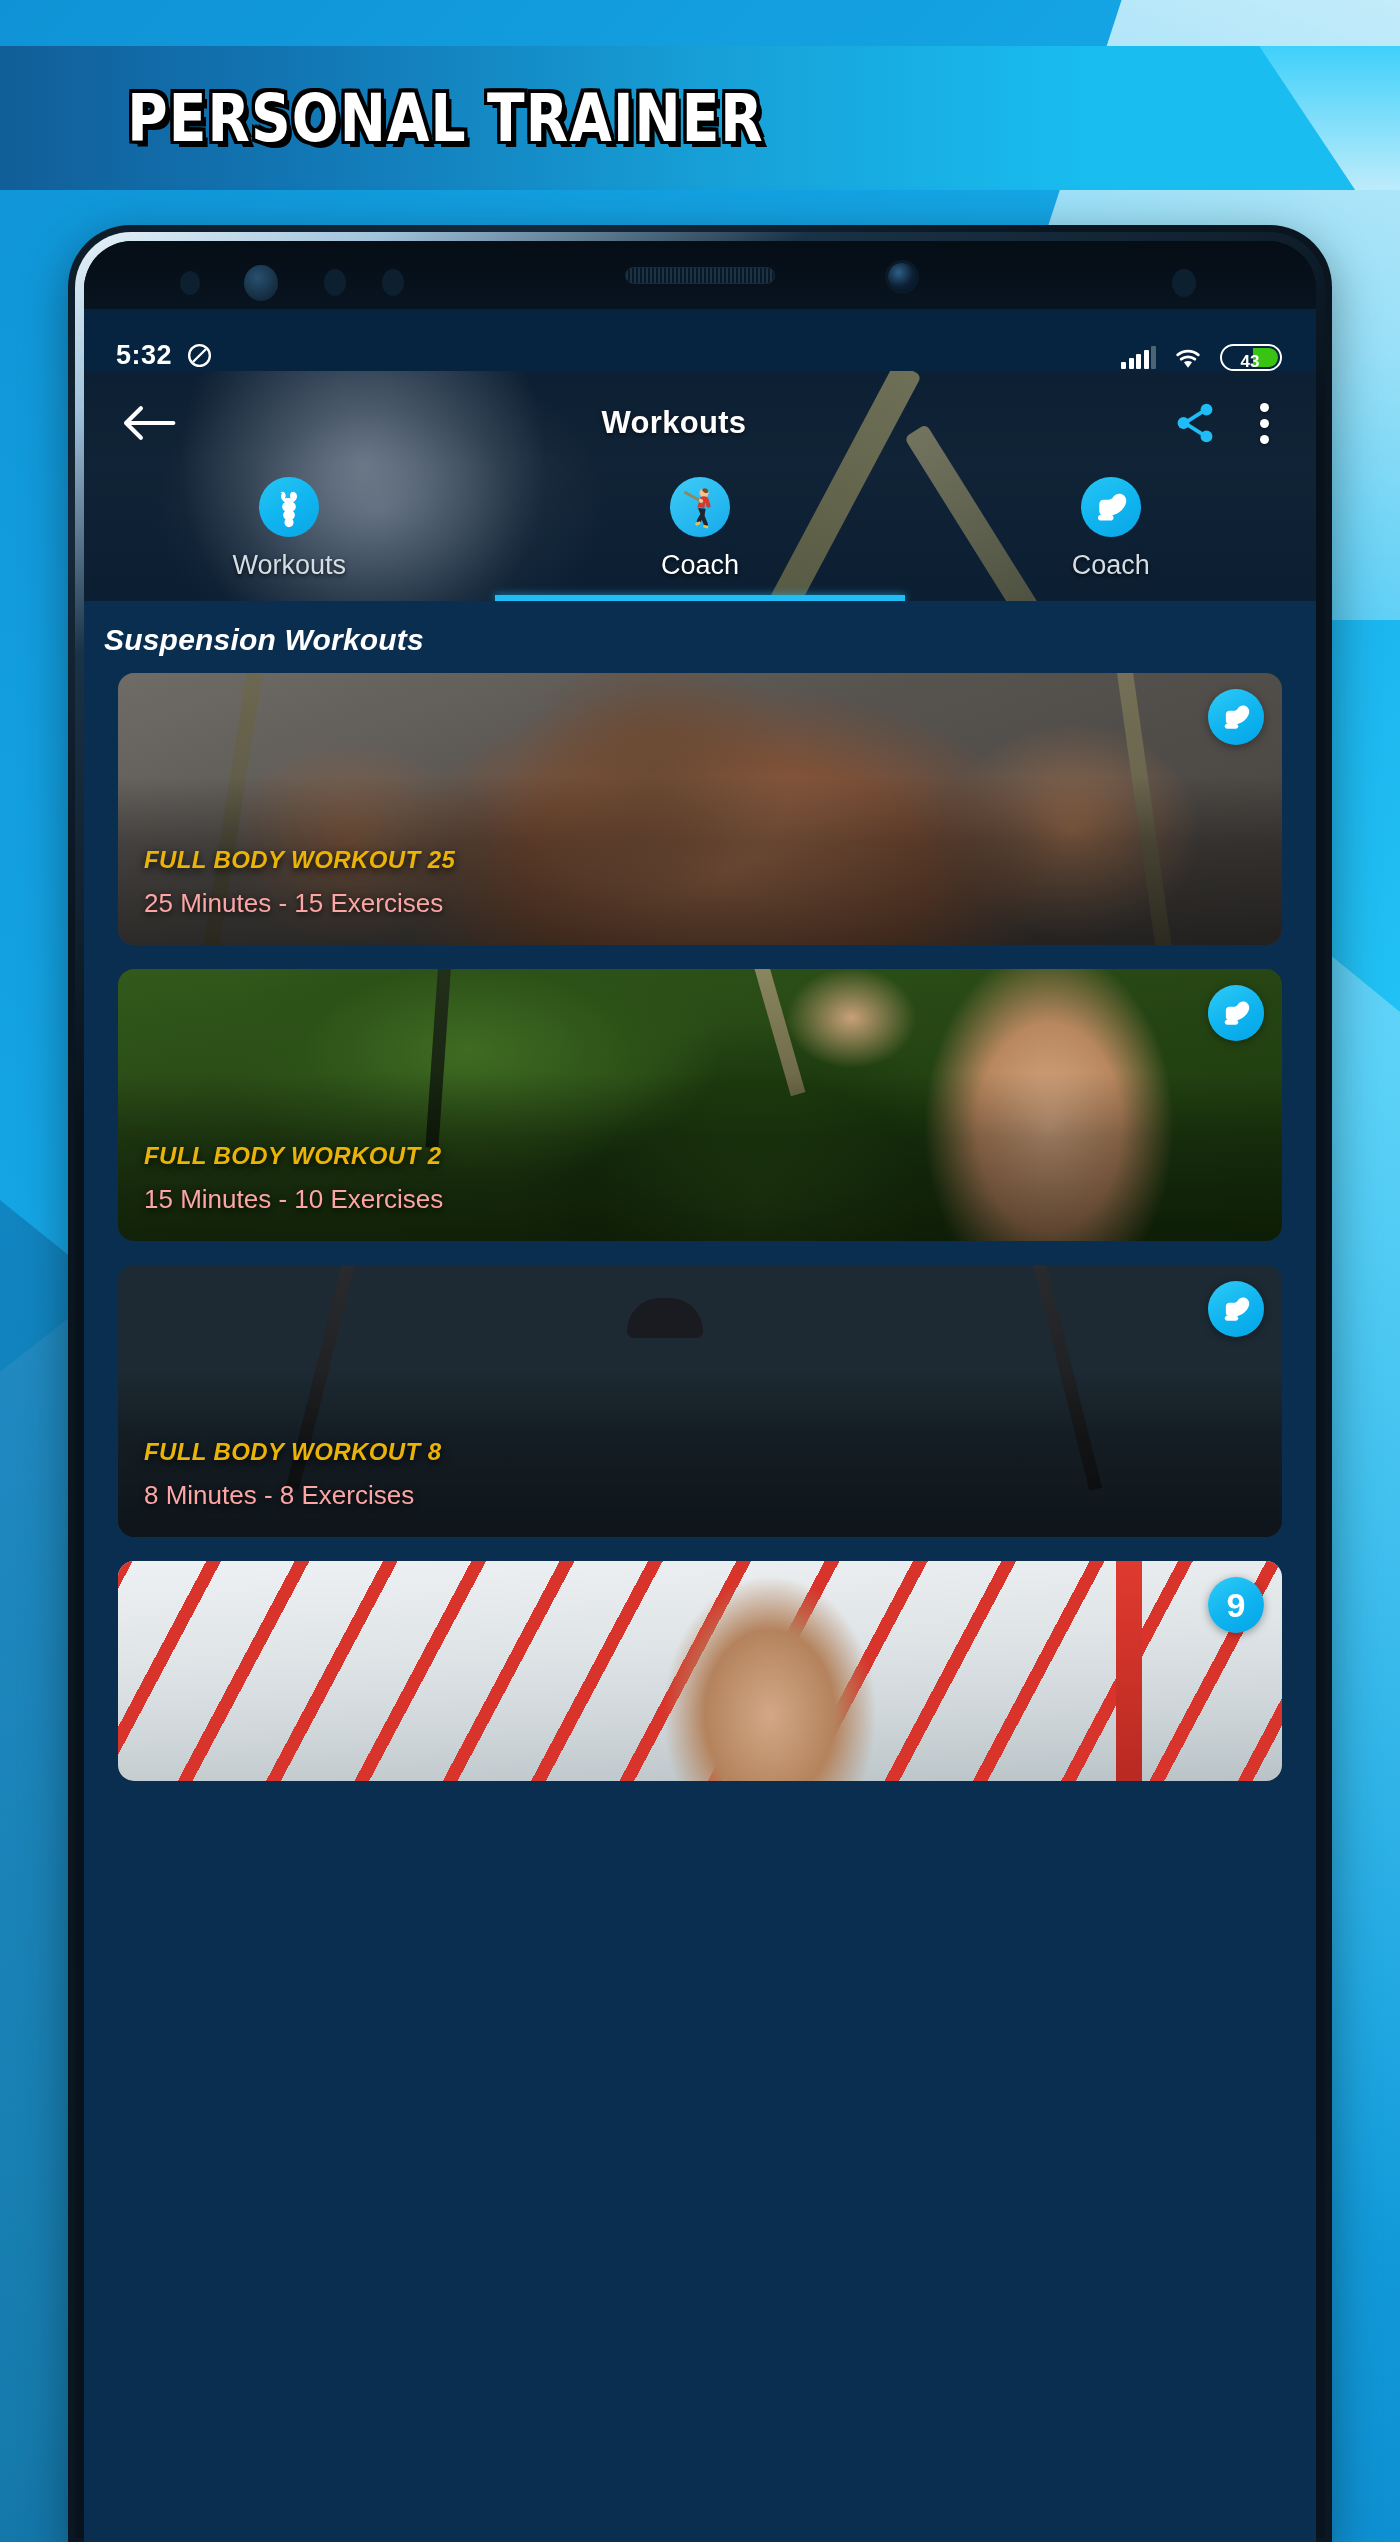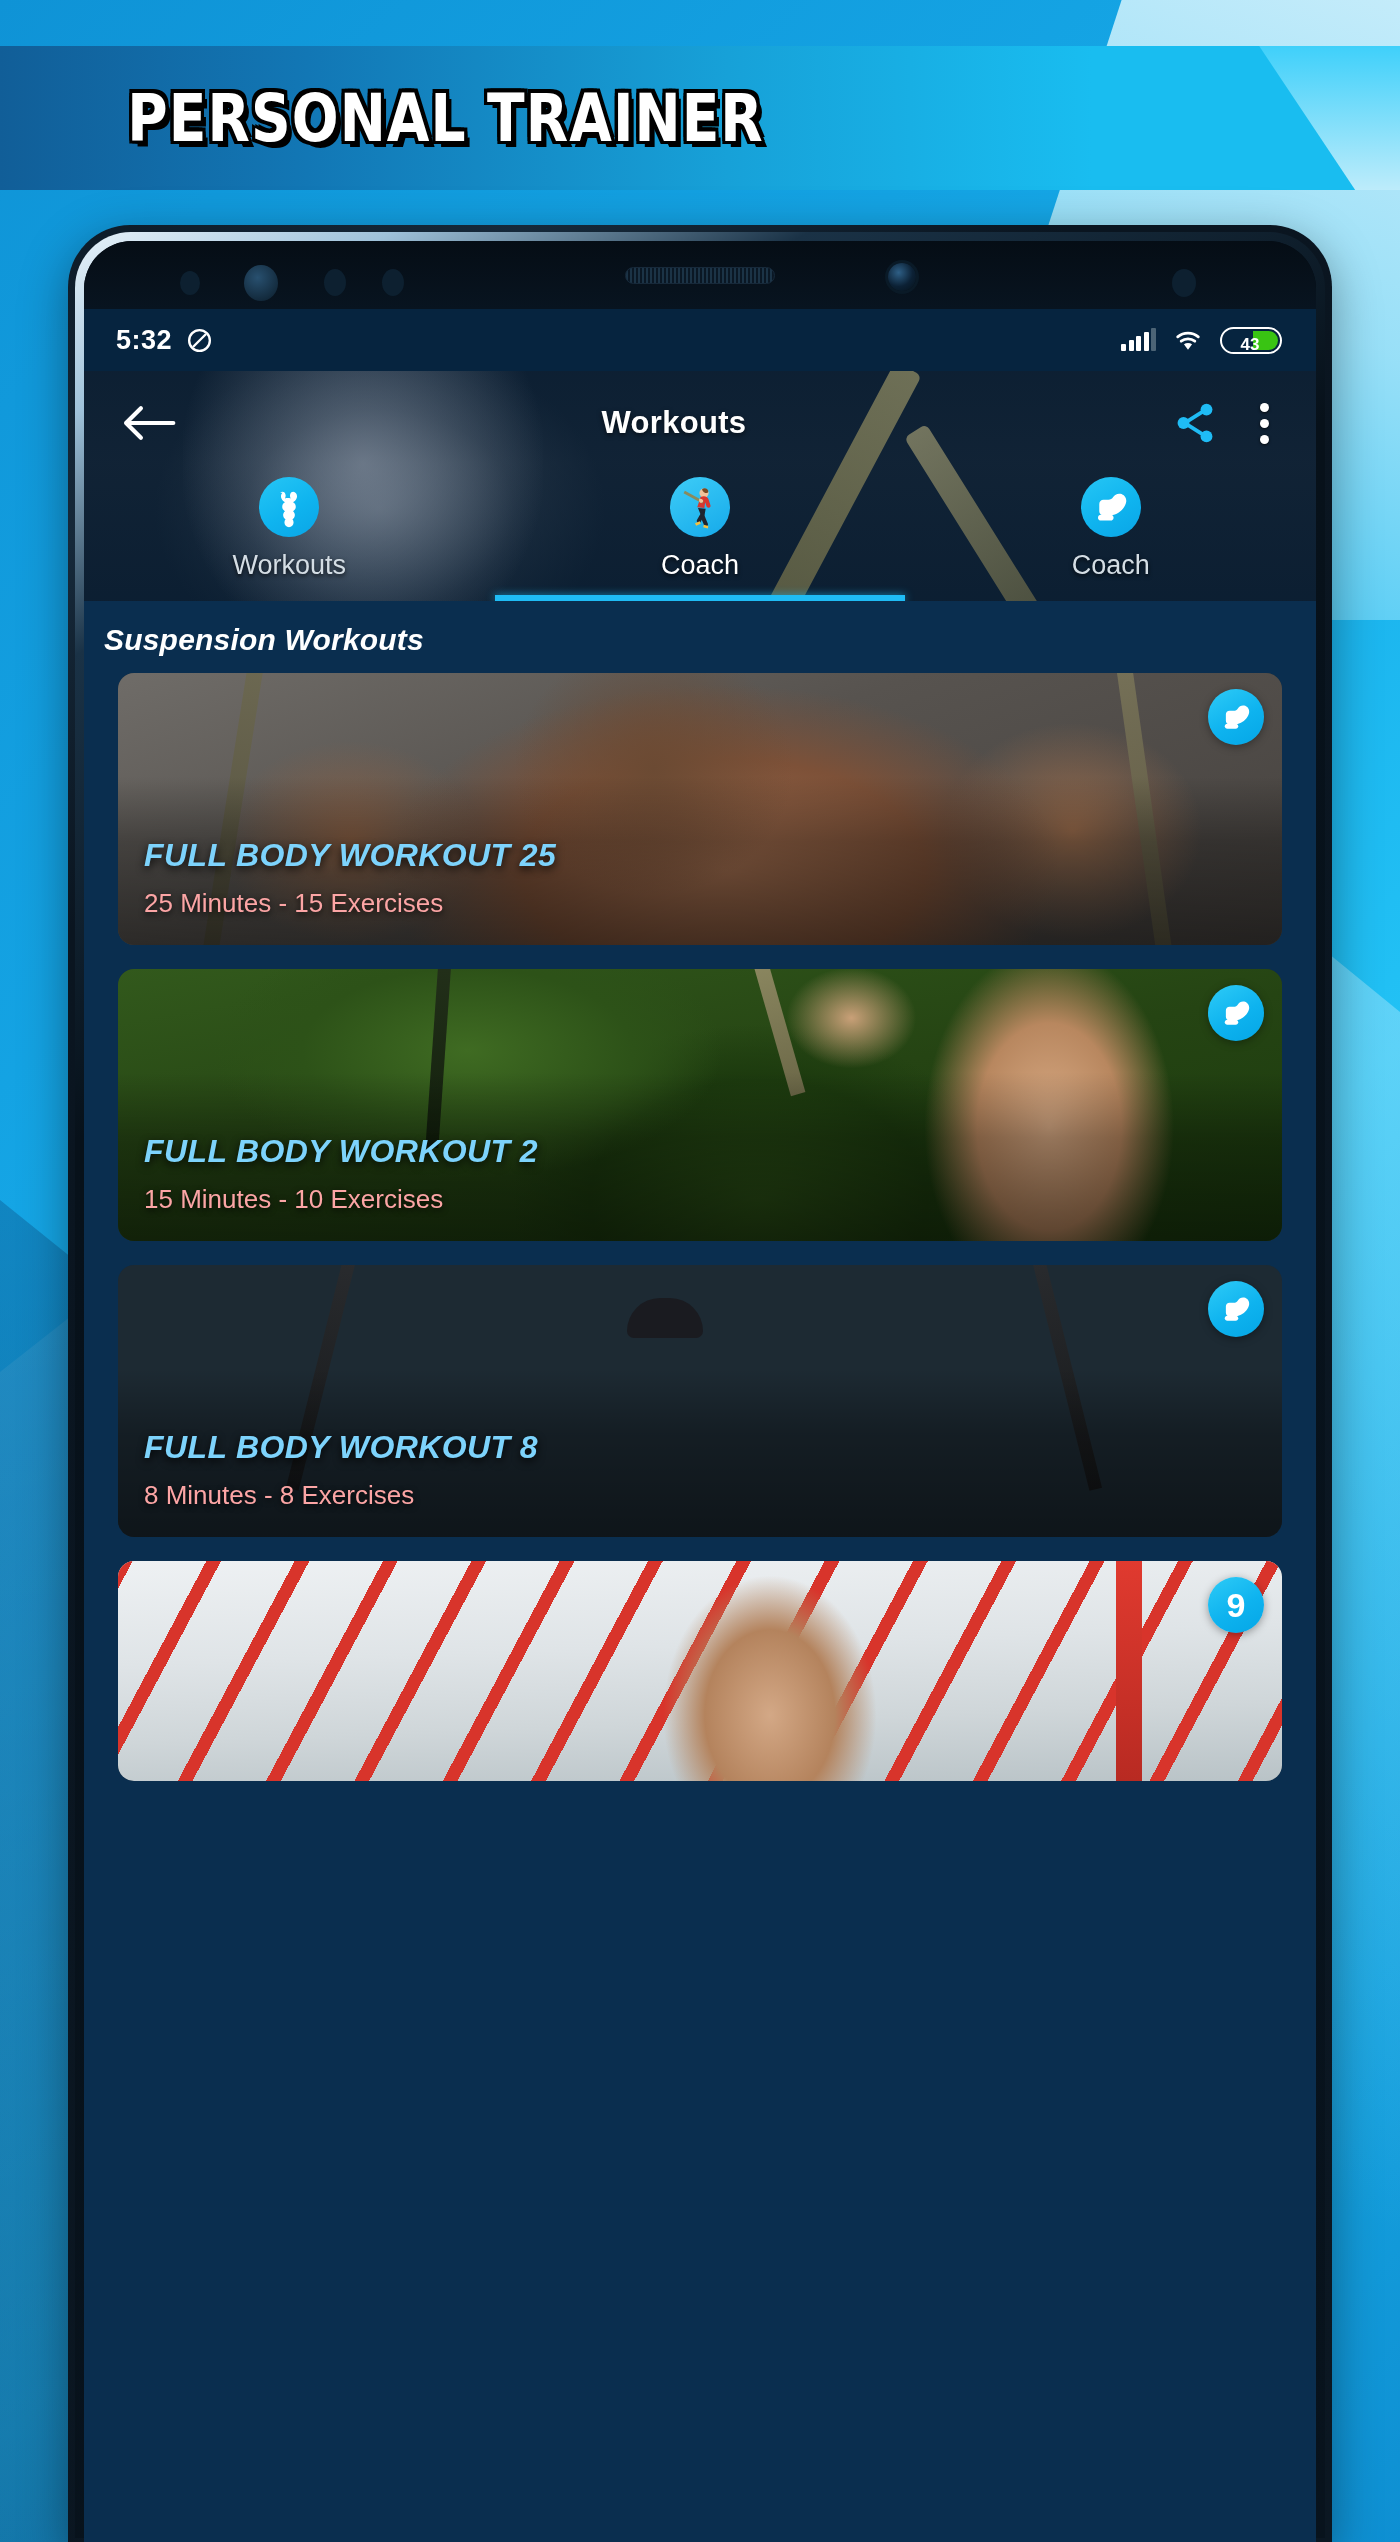--- a/index.html
+++ b/index.html
@@ -113,21 +113,21 @@
   #screen {
     position:absolute; left:0; right:0; top:68px; bottom:0;
     background:#0a2e4f;
     overflow:hidden;
   }
 
   
   #statusbar {
     position:relative; height:62px;
     background:#06243f;
-    display:flex; align-items:center; justify-content:space-between;
+    display:flex; align-items:flex-end; justify-content:space-between;
     padding:0 34px 0 32px;
     color:#ffffff;
   }
   #status-left { display:flex; align-items:center; gap:14px; }
   #clock { font-size:27px; font-weight:bold; letter-spacing:.5px; }
   #dnd-icon { width:27px; height:27px; }
   #status-right { display:flex; align-items:center; gap:17px; }
   #signal { display:flex; align-items:flex-end; gap:2.5px; height:22px; }
   #signal i { width:5px; background:#fff; display:block; border-radius:1px; }
   #signal i:nth-child(1){height:7px;}
@@ -254,21 +254,21 @@
     display:flex; align-items:center; justify-content:center;
     box-shadow:0 2px 8px rgba(0,0,0,.35);
   }
   .card-badge svg { width:38px; height:38px; }
   .card-badge .num {
     color:#fff; font-size:34px; font-weight:bold; line-height:1;
     font-family:"Liberation Sans", sans-serif;
   }
   .card-text { position:absolute; left:26px; bottom:26px; right:80px; }
   .card-title {
-    color:#7dd3fc; font-size:32px; font-weight:bold; font-style:italic;
+    color:#eab308; font-size:24px; font-weight:bold; font-style:italic;
     letter-spacing:.4px; text-shadow:0 3px 8px rgba(0,0,0,.85);
     margin-bottom:14px;
   }
   .card-sub {
     color:#fca5a5; font-size:26px;
     text-shadow:0 2px 6px rgba(0,0,0,.85);
   }
 
   
   .photo-1 {

